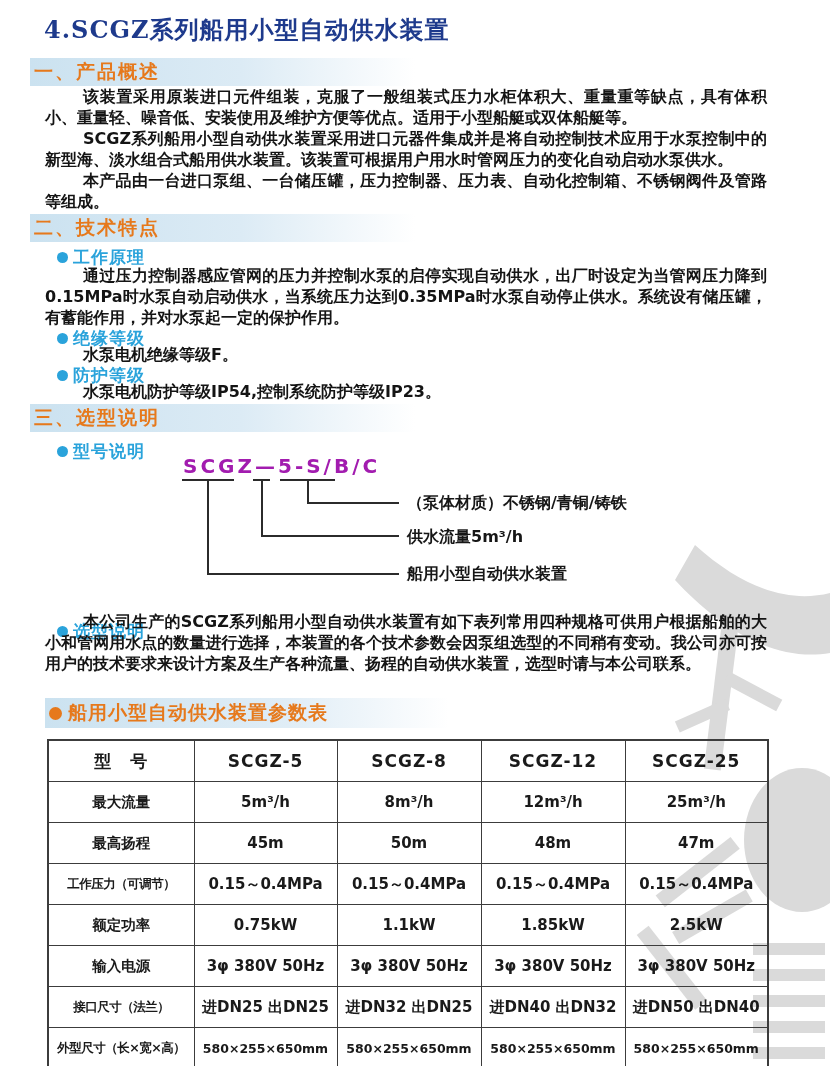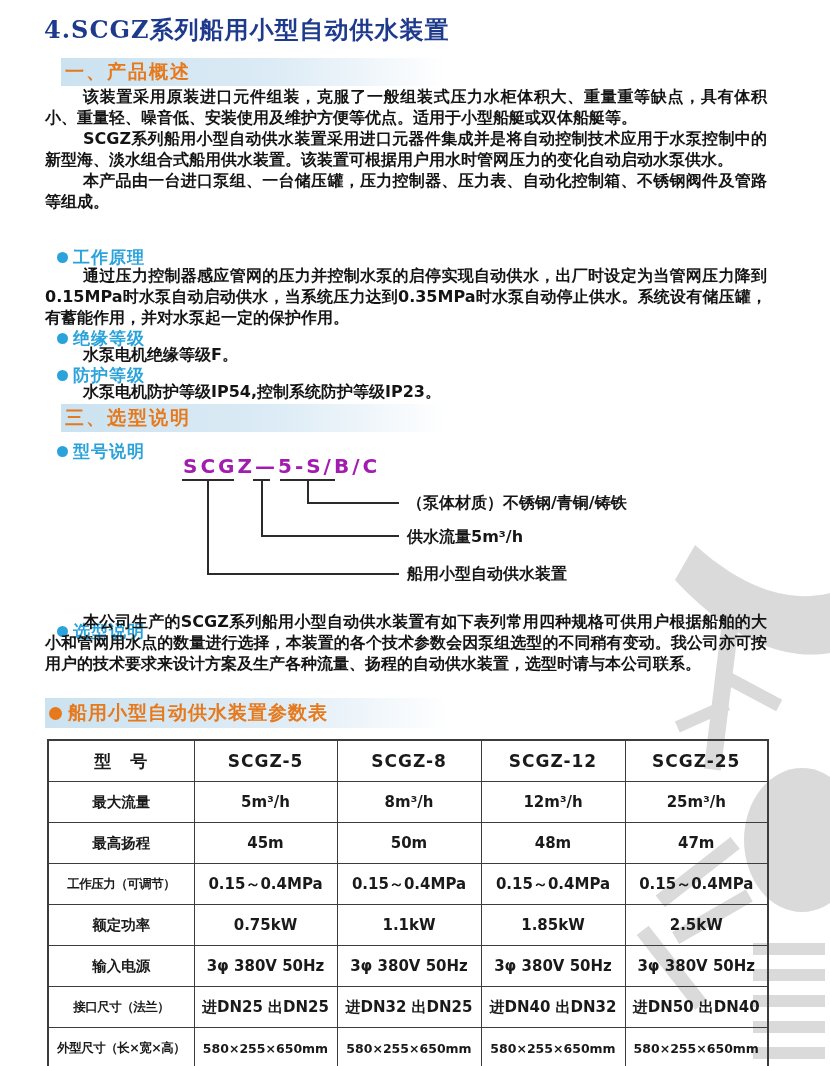--- a/index.html
+++ b/index.html
@@ -10,21 +10,21 @@
   
   .watermark { position:absolute; left:555px; top:535px; z-index:0; }
   
   .doc-title {
     position:absolute; left:44px; top:14px; z-index:1;
     font-family:"DejaVu Serif","Liberation Serif",serif;
     font-size:24px; font-weight:bold; color:#1e3a8c; letter-spacing:1px;
   }
   
   .sec-bar {
-    position:absolute; left:61px; width:385px; height:28px; z-index:1;
+    position:absolute; left:30px; width:385px; height:28px; z-index:1;
     background:linear-gradient(90deg,#cbe2f0 0%,#dcebf5 55%,rgba(255,255,255,0) 100%);
     display:flex; align-items:center;
   }
   .sec-heading { font-size:19px; font-weight:bold; color:#e6791c; letter-spacing:2px; padding-left:4px; }
   
   .flow { position:absolute; left:45px; width:722px; z-index:1; }
   .para, .sub-para {
     margin:0; font-size:16px; line-height:21px; font-weight:bold;
     text-align:justify; text-indent:38px; color:#141414;
   }
@@ -90,20 +90,23 @@
 
   <div class="sec-bar" style="top:58px">
     <span class="sec-heading">一、产品概述</span>
   </div>
   <div class="flow" style="top:86px">
     <p class="para">该装置采用原装进口元件组装，克服了一般组装式压力水柜体积大、重量重等缺点，具有体积小、重量轻、噪音低、安装使用及维护方便等优点。适用于小型船艇或双体船艇等。</p>
     <p class="para">SCGZ系列船用小型自动供水装置采用进口元器件集成并是将自动控制技术应用于水泵控制中的新型海、淡水组合式船用供水装置。该装置可根据用户用水时管网压力的变化自动启动水泵供水。</p>
     <p class="para">本产品由一台进口泵组、一台储压罐，压力控制器、压力表、自动化控制箱、不锈钢阀件及管路等组成。</p>
   </div>
 
+  <div class="sec-bar" style="top:214px">
+    <span class="sec-heading">二、技术特点</span>
+  </div>
 
   <div class="blue-item" style="top:246px">
     <span class="dot"></span>
     <span class="blue-text">工作原理</span>
   </div>
   <p class="sub-para" style="top:265px">通过压力控制器感应管网的压力并控制水泵的启停实现自动供水，出厂时设定为当管网压力降到0.15MPa时水泵自动启动供水，当系统压力达到0.35MPa时水泵自动停止供水。系统设有储压罐，有蓄能作用，并对水泵起一定的保护作用。</p>
 
   <div class="blue-item" style="top:327px">
     <span class="dot"></span>
     <span class="blue-text">绝缘等级</span>

